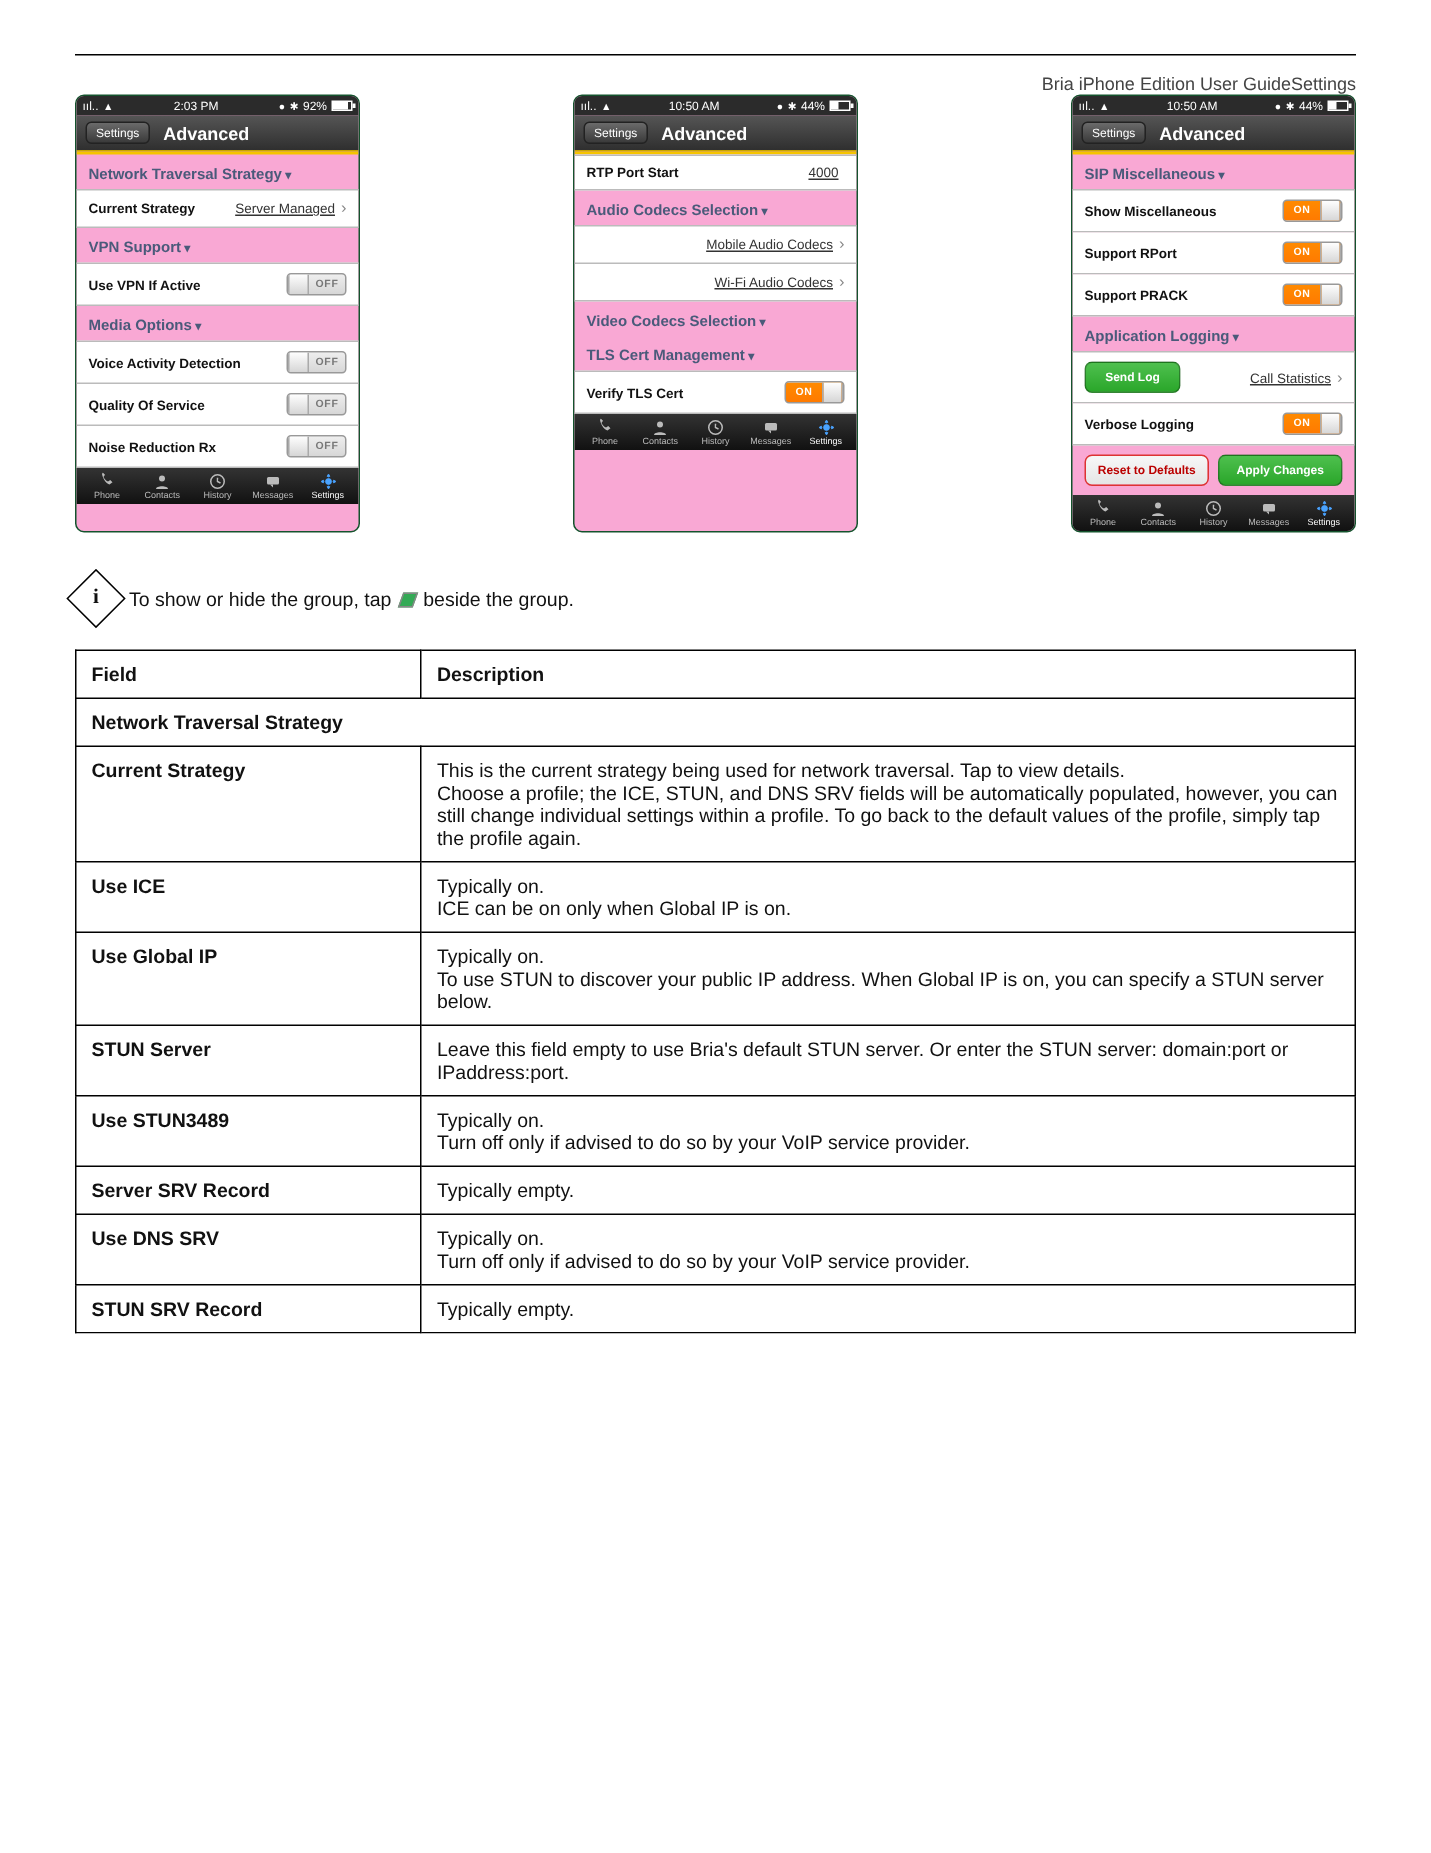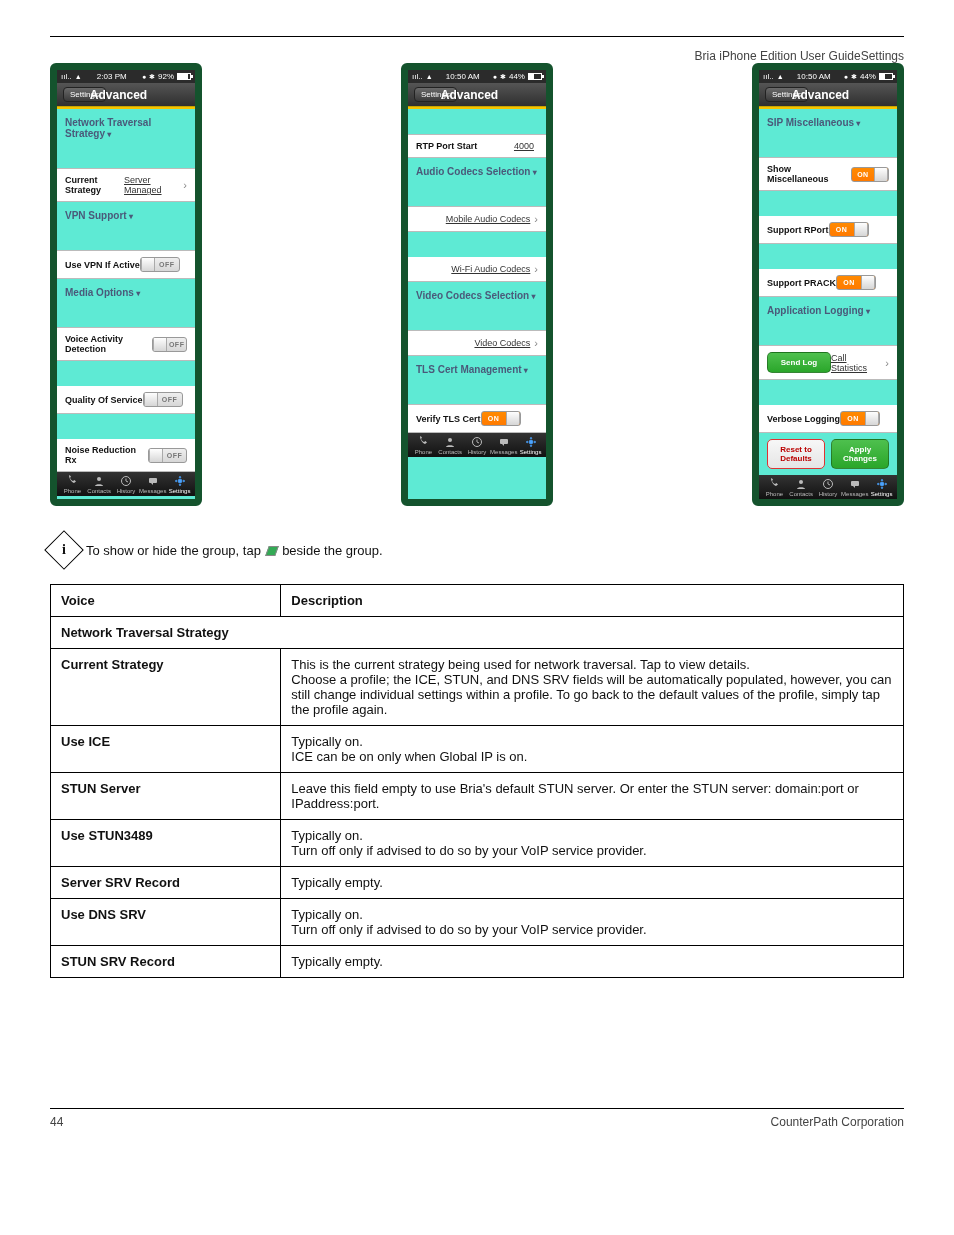--- a/index.html
+++ b/index.html
@@ -3,36 +3,36 @@
 <meta charset="utf-8">
 <style>
   * { box-sizing: border-box; margin: 0; padding: 0; }
   body { font-family: Arial, Helvetica, sans-serif; font-size: 12px; color: #111; background: #fff; width: 954px; margin: 0 auto; }
   .page { padding: 0 50px; }
   .top-rule { border-top: 1px solid #000; margin-top: 36px; margin-bottom: 12px; }
   .header-row { display: flex; justify-content: flex-end; font-size: 12px; color: #444; }
   .header-title { }
   .header-sub { }
   .screens-row { display: flex; justify-content: space-between; gap: 16px; margin-bottom: 30px; }
-  .phone { width: 152px; background: #5eead4; border: 7px solid #14532d; border-radius: 6px; overflow: hidden; font-size: 9px; }
+  .phone { width: 190px; background: #f9a8d4; border: 1px solid #14532d; border-radius: 6px; overflow: hidden; font-size: 9px; }
   .statusbar { background: #2b2b2b; color: #fff; display: flex; align-items: center; justify-content: space-between; padding: 2px 4px; font-size: 8px; }
   .sb-left, .sb-right { display:flex; align-items:center; gap:3px; }
   .sb-wifi::before { content:"\25B2"; font-size:7px; color:#fff; }
   .sb-bt::before { content:"\2731"; font-size:7px; color:#fff; }
   .sb-lock::before { content:"\25CF"; font-size:7px; color:#fff; }
   .sb-batt { display:inline-block; width:14px; height:7px; border:1px solid #fff; position:relative; }
   .sb-batt::after { content:""; position:absolute; right:-3px; top:1px; width:2px; height:3px; background:#fff; }
   .sb-fill { display:block; height:100%; background:#fff; }
   .navbar { background: linear-gradient(#555,#2f2f2f); color:#fff; display:flex; align-items:center; padding: 4px 6px; border-bottom: 1px solid #c9a400; position:relative; }
   .nav-back { background: linear-gradient(#6a6a6a,#3a3a3a); border:1px solid #222; border-radius:4px; padding: 2px 6px; font-size:8px; color:#fff; }
   .nav-title { position:absolute; left:0; right:15px; text-align:center; font-weight:bold; font-size:12px; pointer-events:none; }
   .yellow-rule { height:2px; background:#f5c400; }
   .section-hdr { color:#4a5a7a; font-size:10px; font-weight:bold; padding:8px 8px 4px; }
   .section-hdr .caret::after { content:" \25BE"; color:#4a5a7a; font-size:8px; }
-  .cell { background:#fff; border-top:1px solid #bbb; border-bottom:1px solid #bbb; display:flex; align-items:center; justify-content:flex-start; padding:6px 8px; font-size:9px; font-weight:bold; color:#111;margin-top:25px; }
+  .cell { background:#fff; border-top:1px solid #bbb; border-bottom:1px solid #bbb; display:flex; align-items:center; justify-content:space-between; padding:6px 8px; font-size:9px; font-weight:bold; color:#111; }
   .cell + .cell { border-top:none; }
   .cell .val { font-weight:normal; color:#333; margin-left:auto; margin-right:4px;text-decoration:underline; }
   .chev { color:#888; font-weight:normal; }
   .chev::after { content:"\203A"; font-size:11px; }
   .toggle { display:inline-flex; align-items:center; width:40px; height:15px; border-radius:3px; border:1px solid #999; overflow:hidden; }
   .tog-on { background:linear-gradient(#ff8a00,#ff7a00); color:#fff; }
   .tog-off { background:linear-gradient(#eee,#d7d7d7); color:#777; }
   .tog-label { flex:1; text-align:center; font-size:7px; font-weight:bold; letter-spacing:0.5px; }
   .tog-knob { width:14px; height:100%; background:linear-gradient(#fefefe,#d6d6d6); border-left:1px solid #aaa; border-right:1px solid #aaa; }
   .btnbar { display:flex; gap:6px; padding:6px 8px; align-items:flex-start; }
@@ -205,25 +205,20 @@
           <span></span>
           <span class="val">Mobile Audio Codecs</span>
           <span class="chev"></span>
         </div>
         <div class="cell">
           <span></span>
           <span class="val">Wi-Fi Audio Codecs</span>
           <span class="chev"></span>
         </div>
         <div class="section-hdr">Video Codecs Selection<span class="caret"></span></div>
-        <div class="cell">
-          <span></span>
-          <span class="val">Video Codecs</span>
-          <span class="chev"></span>
-        </div>
         <div class="section-hdr">TLS Cert Management<span class="caret"></span></div>
         <div class="cell">
           <span>Verify TLS Cert</span>
           <span class="toggle tog-on">
             <span class="tog-label">ON</span>
             <span class="tog-knob"></span>
           </span>
         </div>
         <div class="tabbar">
           <div class="tab ">
@@ -386,21 +381,21 @@
         <span>i</span>
       </div>
     <div>
       <span>To show or hide the group, tap </span><span class="diamond-sm"></span><span> beside the group.</span>
     </div>
   </div>
 
   <table class="settings">
     <thead>
       <tr class="thead-row">
-        <th>Voice</th>
+        <th>Field</th>
         <th>Description</th>
       </tr>
     </thead>
     <tbody id="tbody">
       <tr class="subhead">
           <td colspan="2">Network Traversal Strategy</td>
         </tr>
     <tr>
           <td class="field">Current Strategy</td>
           <td>
@@ -409,20 +404,27 @@
           </td>
         </tr>
         <tr>
           <td class="field">Use ICE</td>
           <td>
             <div>Typically on.</div>
             <div>ICE can be on only when Global IP is on.</div>
           </td>
         </tr>
         <tr>
+          <td class="field">Use Global IP</td>
+          <td>
+            <div>Typically on.</div>
+            <div>To use STUN to discover your public IP address. When Global IP is on, you can specify a STUN server below.</div>
+          </td>
+        </tr>
+        <tr>
           <td class="field">STUN Server</td>
           <td>
             <div>Leave this field empty to use Bria's default STUN server. Or enter the STUN server: domain:port or IPaddress:port.</div>
           </td>
         </tr>
         <tr>
           <td class="field">Use STUN3489</td>
           <td>
             <div>Typically on.</div>
             <div>Turn off only if advised to do so by your VoIP service provider.</div>
@@ -443,17 +445,13 @@
         </tr>
         <tr>
           <td class="field">STUN SRV Record</td>
           <td>
             <div>Typically empty.</div>
           </td>
         </tr>
       </tbody>
   </table>
 
-  <div class="footer">
-    <div>44</div>
-    <div>CounterPath Corporation</div>
-  </div>
 </div>
 
 </body></html>

